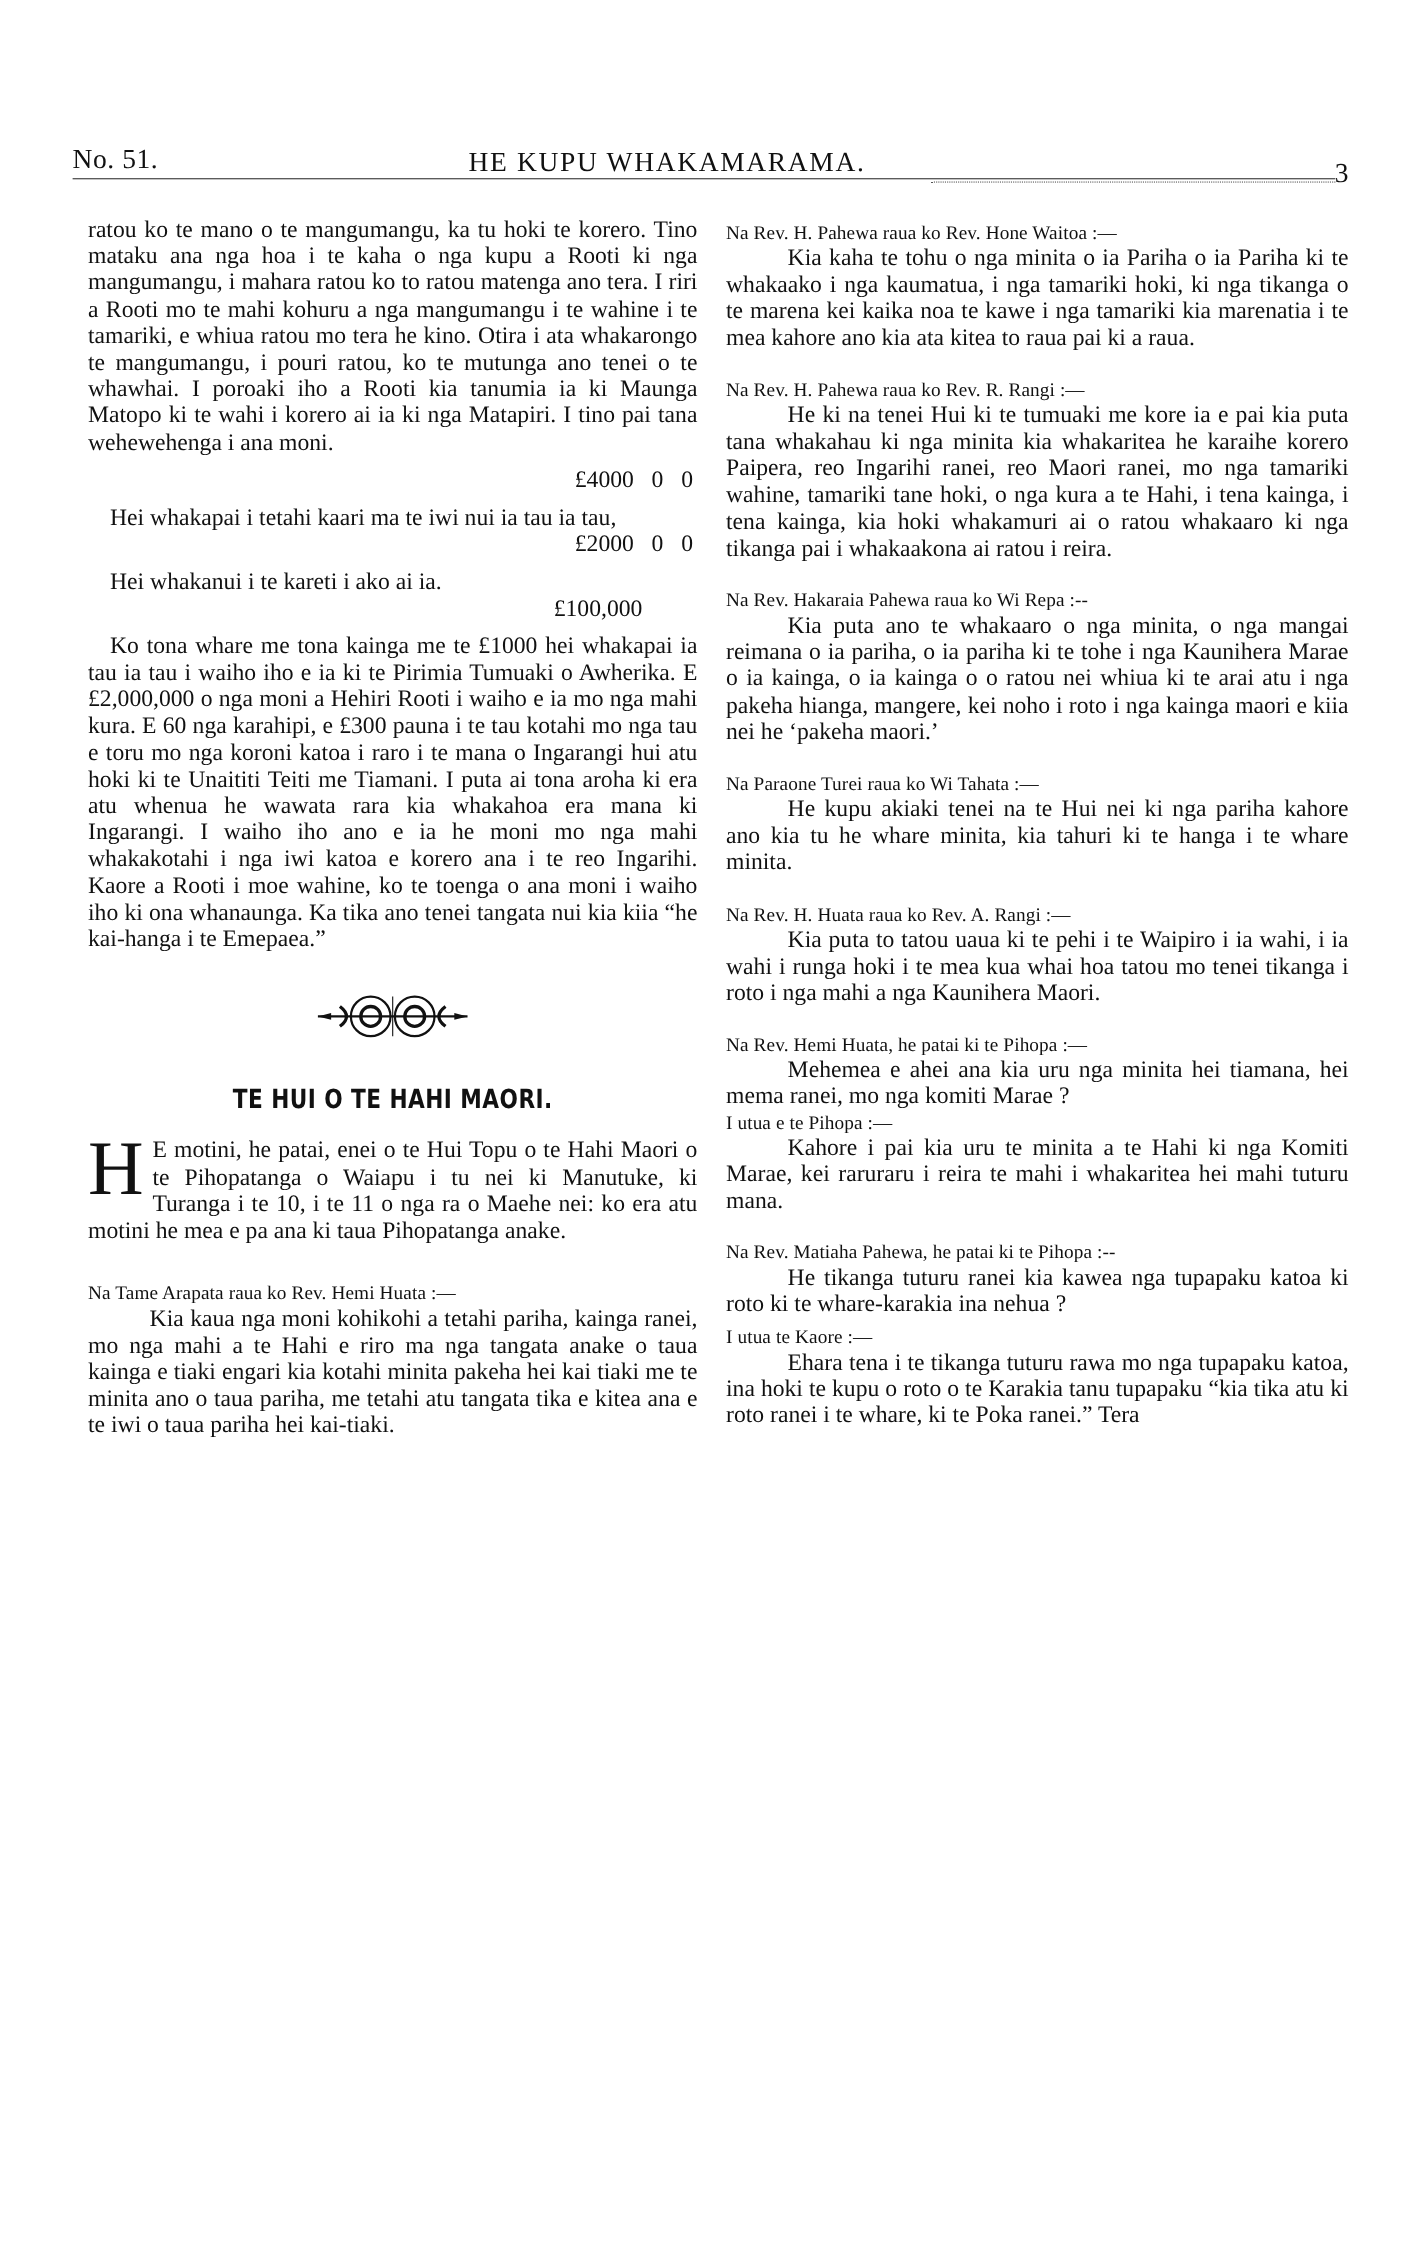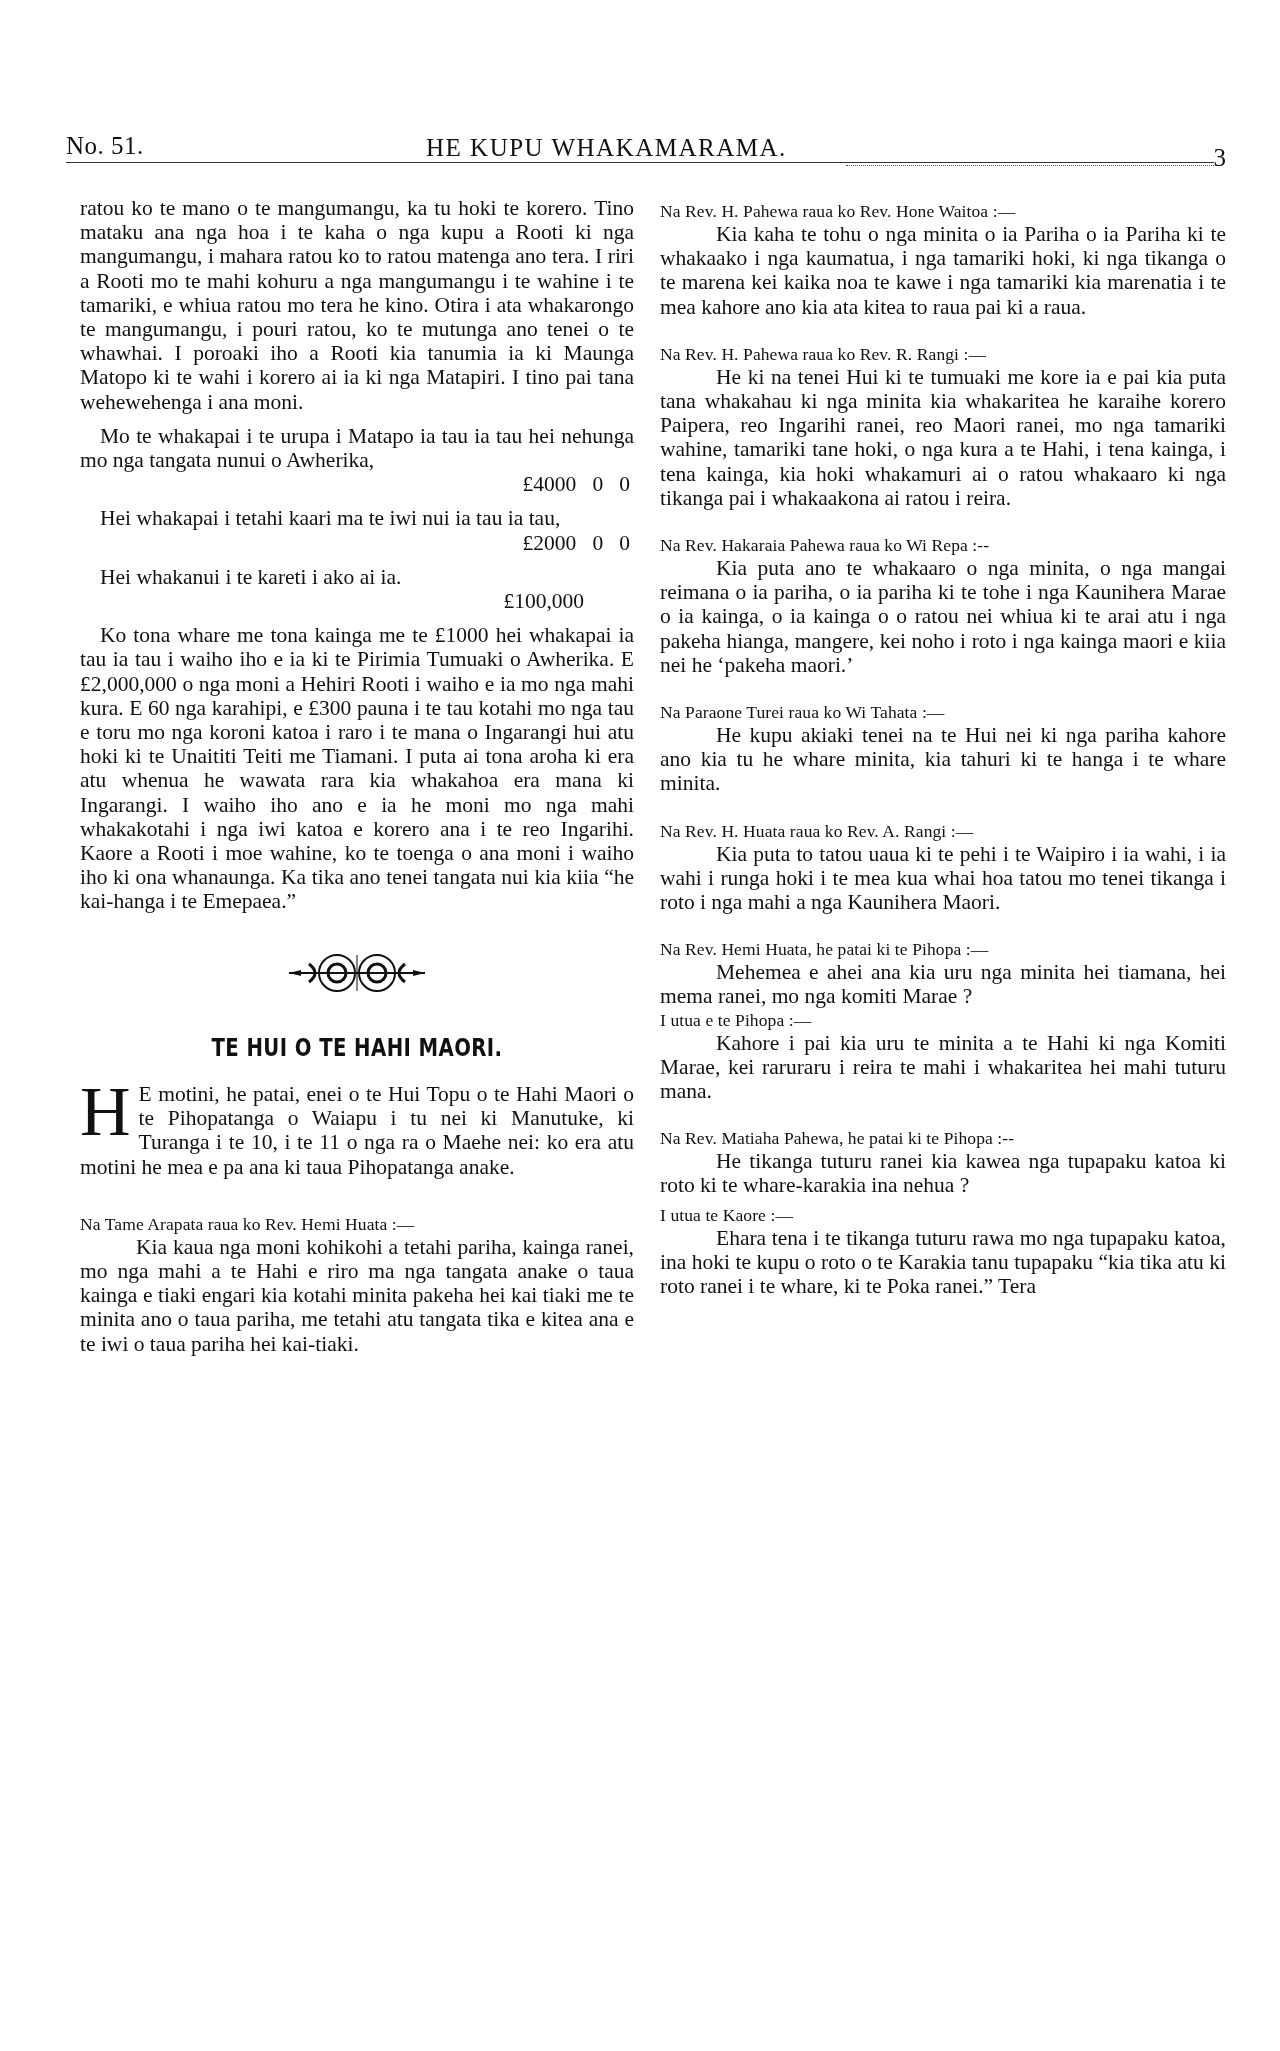--- a/index.html
+++ b/index.html
@@ -48,23 +48,20 @@
     <span class="hdr-title">HE KUPU WHAKAMARAMA.</span>
     <span class="hdr-page">3</span>
     <div class="hdr-rule"></div>
     <div class="hdr-rule dotted"></div>
   </div>
 
   <div class="col col-left">
     <p class="para">ratou ko te mano o te mangumangu, ka tu hoki te korero.  Tino mataku ana nga hoa i te kaha o nga kupu a Rooti ki nga mangumangu, i mahara ratou ko to ratou matenga ano tera. I riri a Rooti mo te mahi kohuru a nga mangumangu i te wahine i te tamariki, e whiua ratou mo tera he kino.  Otira i ata whakarongo te mangumangu, i pouri ratou, ko te mutunga ano tenei o te whawhai.  I poroaki iho a Rooti kia tanumia ia ki Maunga Matopo ki te wahi i korero ai ia ki nga Matapiri.  I tino pai tana wehewehenga i ana moni.</p>
 
     <div class="gap-s">
-      <p class="para indent">
-        <span>Mo te whakapai i te urupa i Matapo ia tau ia tau hei nehunga mo nga tangata nunui o Awherika,</span>
-      </p>
       <div class="amount-row">
         <span></span>
         <span class="amount-val">£4000   0   0</span>
       </div>
     </div>
 
     <div class="gap-s">
       <p class="para indent">
         <span>Hei whakapai i tetahi kaari ma te iwi nui ia tau ia tau,</span>
       </p>

